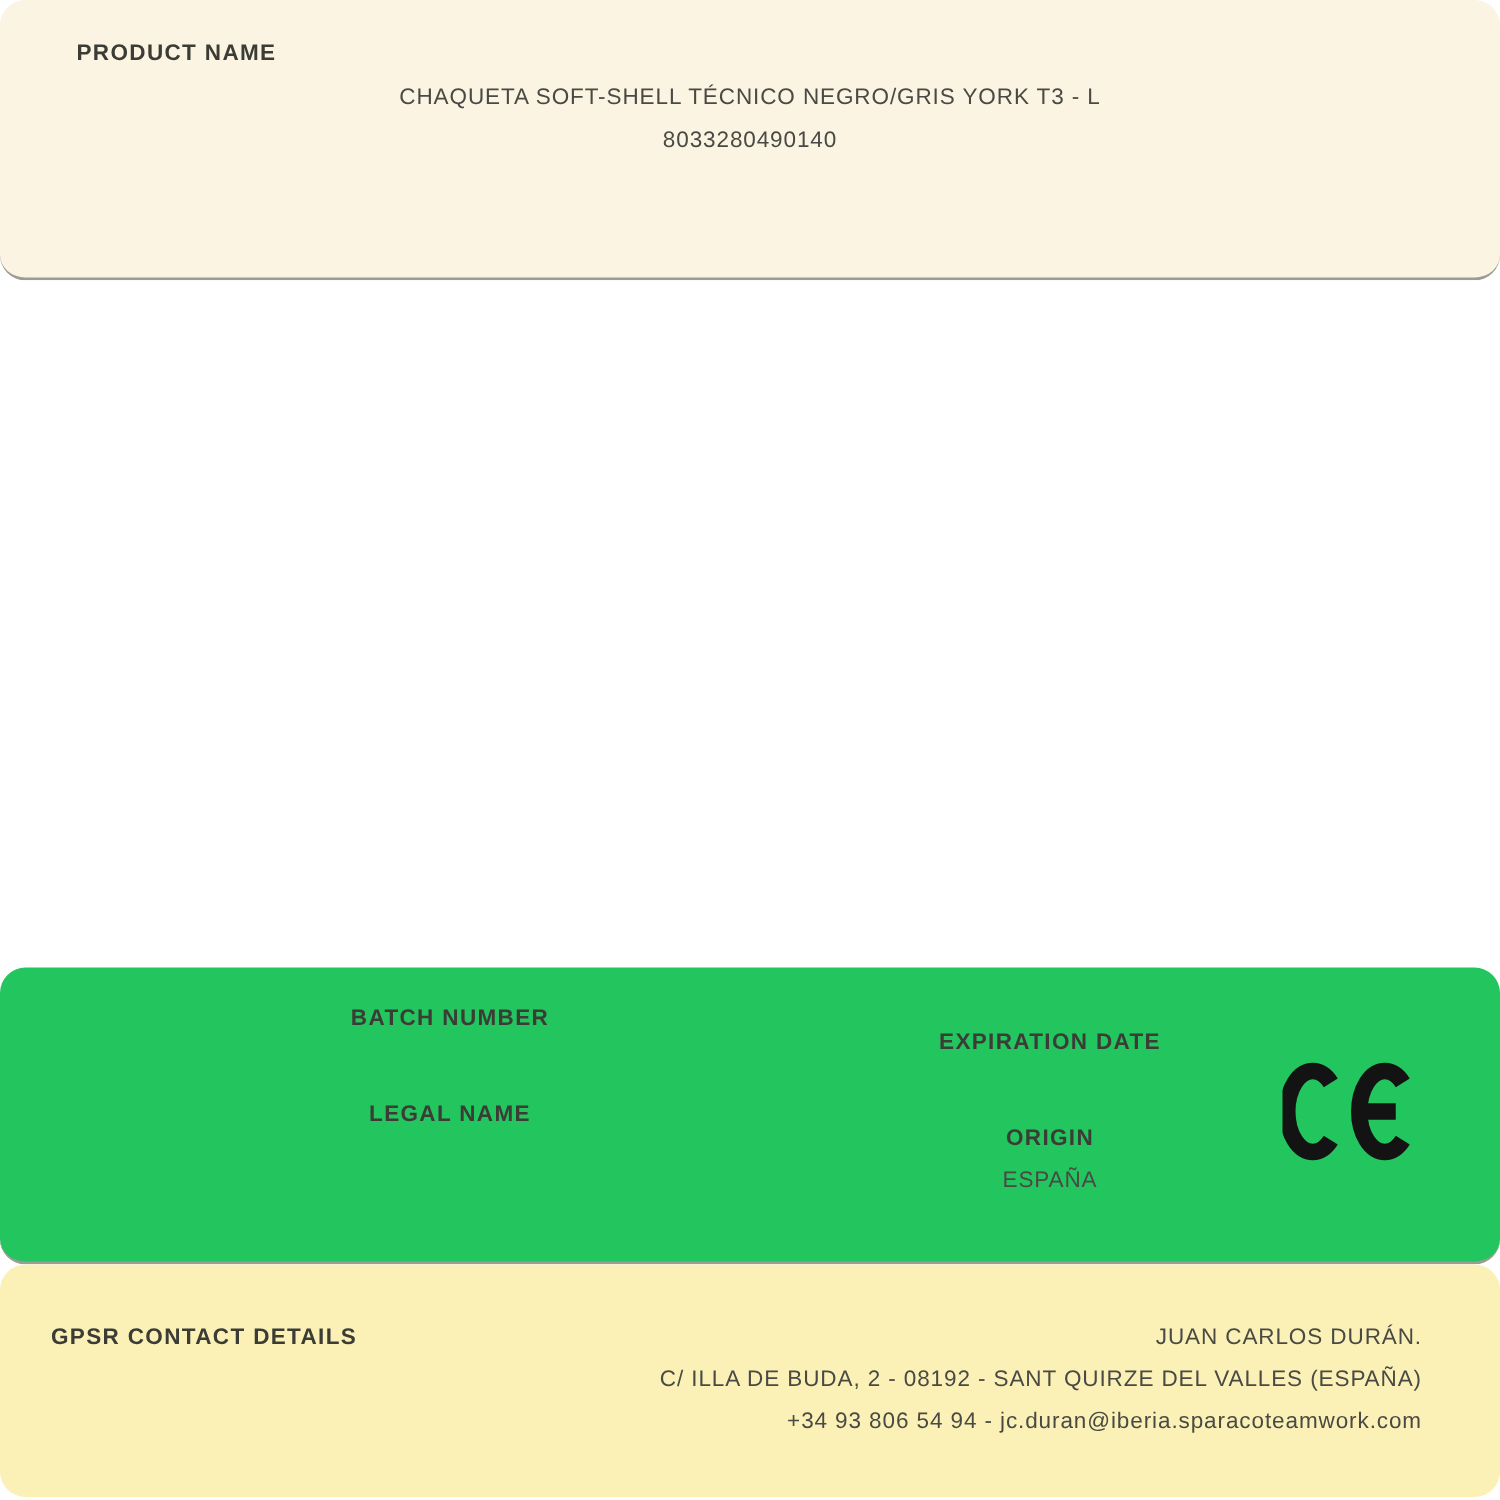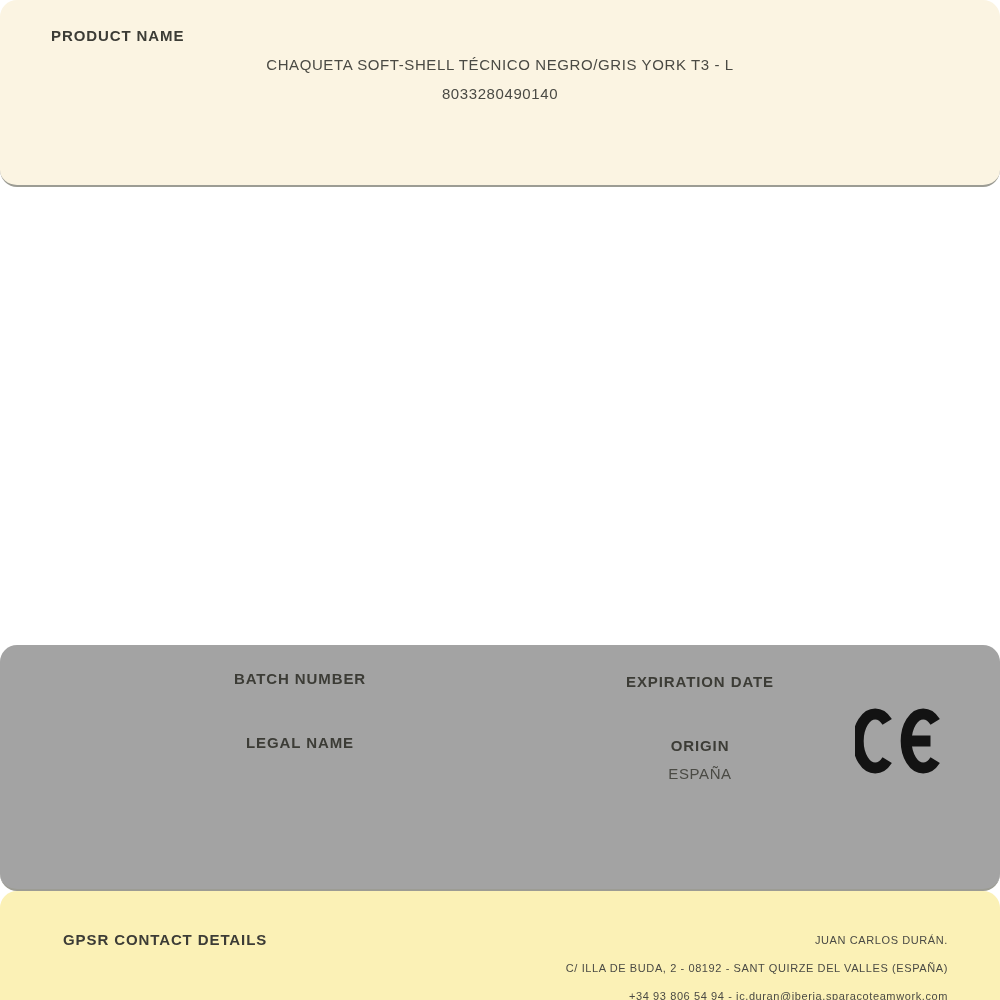--- a/index.html
+++ b/index.html
@@ -44,54 +44,54 @@
   }
   .sec-product .field-value { margin-top: 12px; }
   .sec-product .ean-label { margin-top: 44px; }
   
   .sec-blank {
     height: 458px;
     background: #ffffff;
   }
   
   .sec-details {
-    height: 246px;
-    background: #a3a3a3;
+    height: 198px;
+    background: #22c55e;
     border-bottom: 2px solid #9C9C94;
   }
   .sec-details .col {
     position: absolute;
     width: 400px;
     text-align: center;
   }
   .col-left  { left: 100px; top: 25px; }
-  .col-right { left: 500px; top: 28px; }
+  .col-right { left: 500px; top: 41px; }
   .sec-details .field-value { margin-top: 11px; min-height: 17px; }
   .sec-details .row2-label { margin-top: 19px; }
   .ce-badge {
     position: absolute;
     left: 855px;
     top: 62px;
     width: 90px;
     height: 68px;
   }
   
   .sec-contact {
     height: 155px;
     background: #FBF1B6;
-    padding: 40px 52px 0 63px;
+    padding: 40px 52px 0 34px;
   }
   .contact-row {
     display: flex;
     justify-content: space-between;
     align-items: flex-start;
   }
   .contact-lines {
     text-align: right;
-    font-size: 11px;
+    font-size: 15px;
     letter-spacing: 0.6px;
     color: #4A4A44;
     line-height: 28px;
     margin-top: -5px;
     flex: 1;
   }
   .contact-lines div { white-space: nowrap; }
 </style>
 </head>
 <body>

